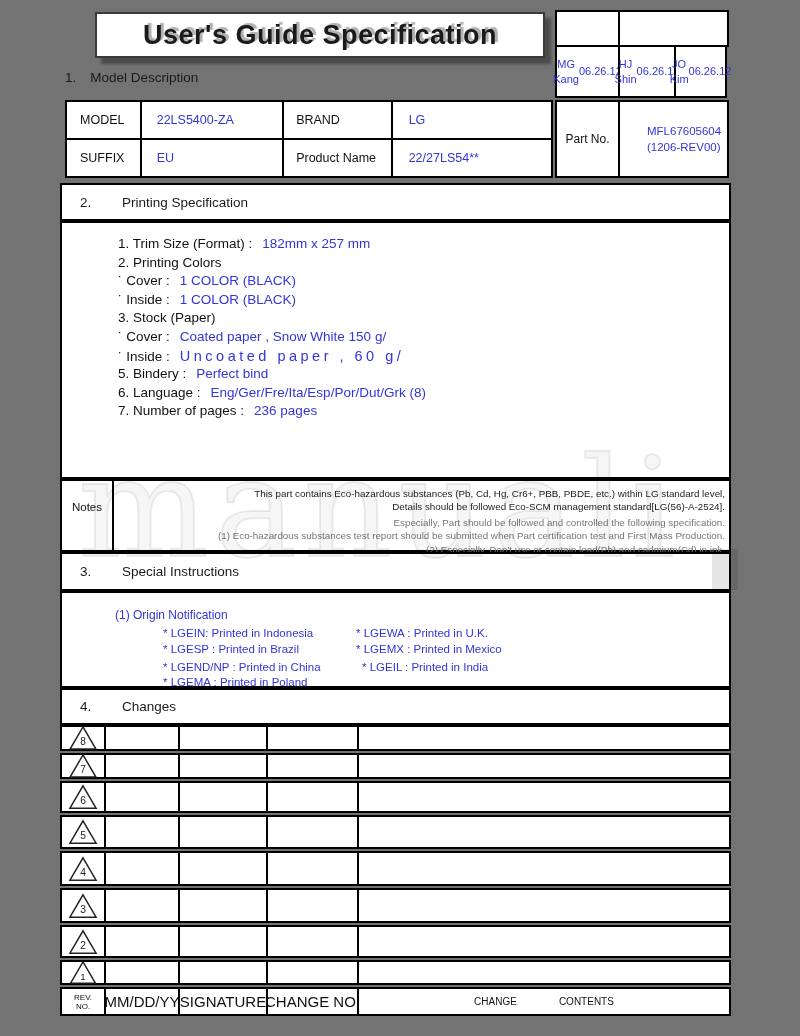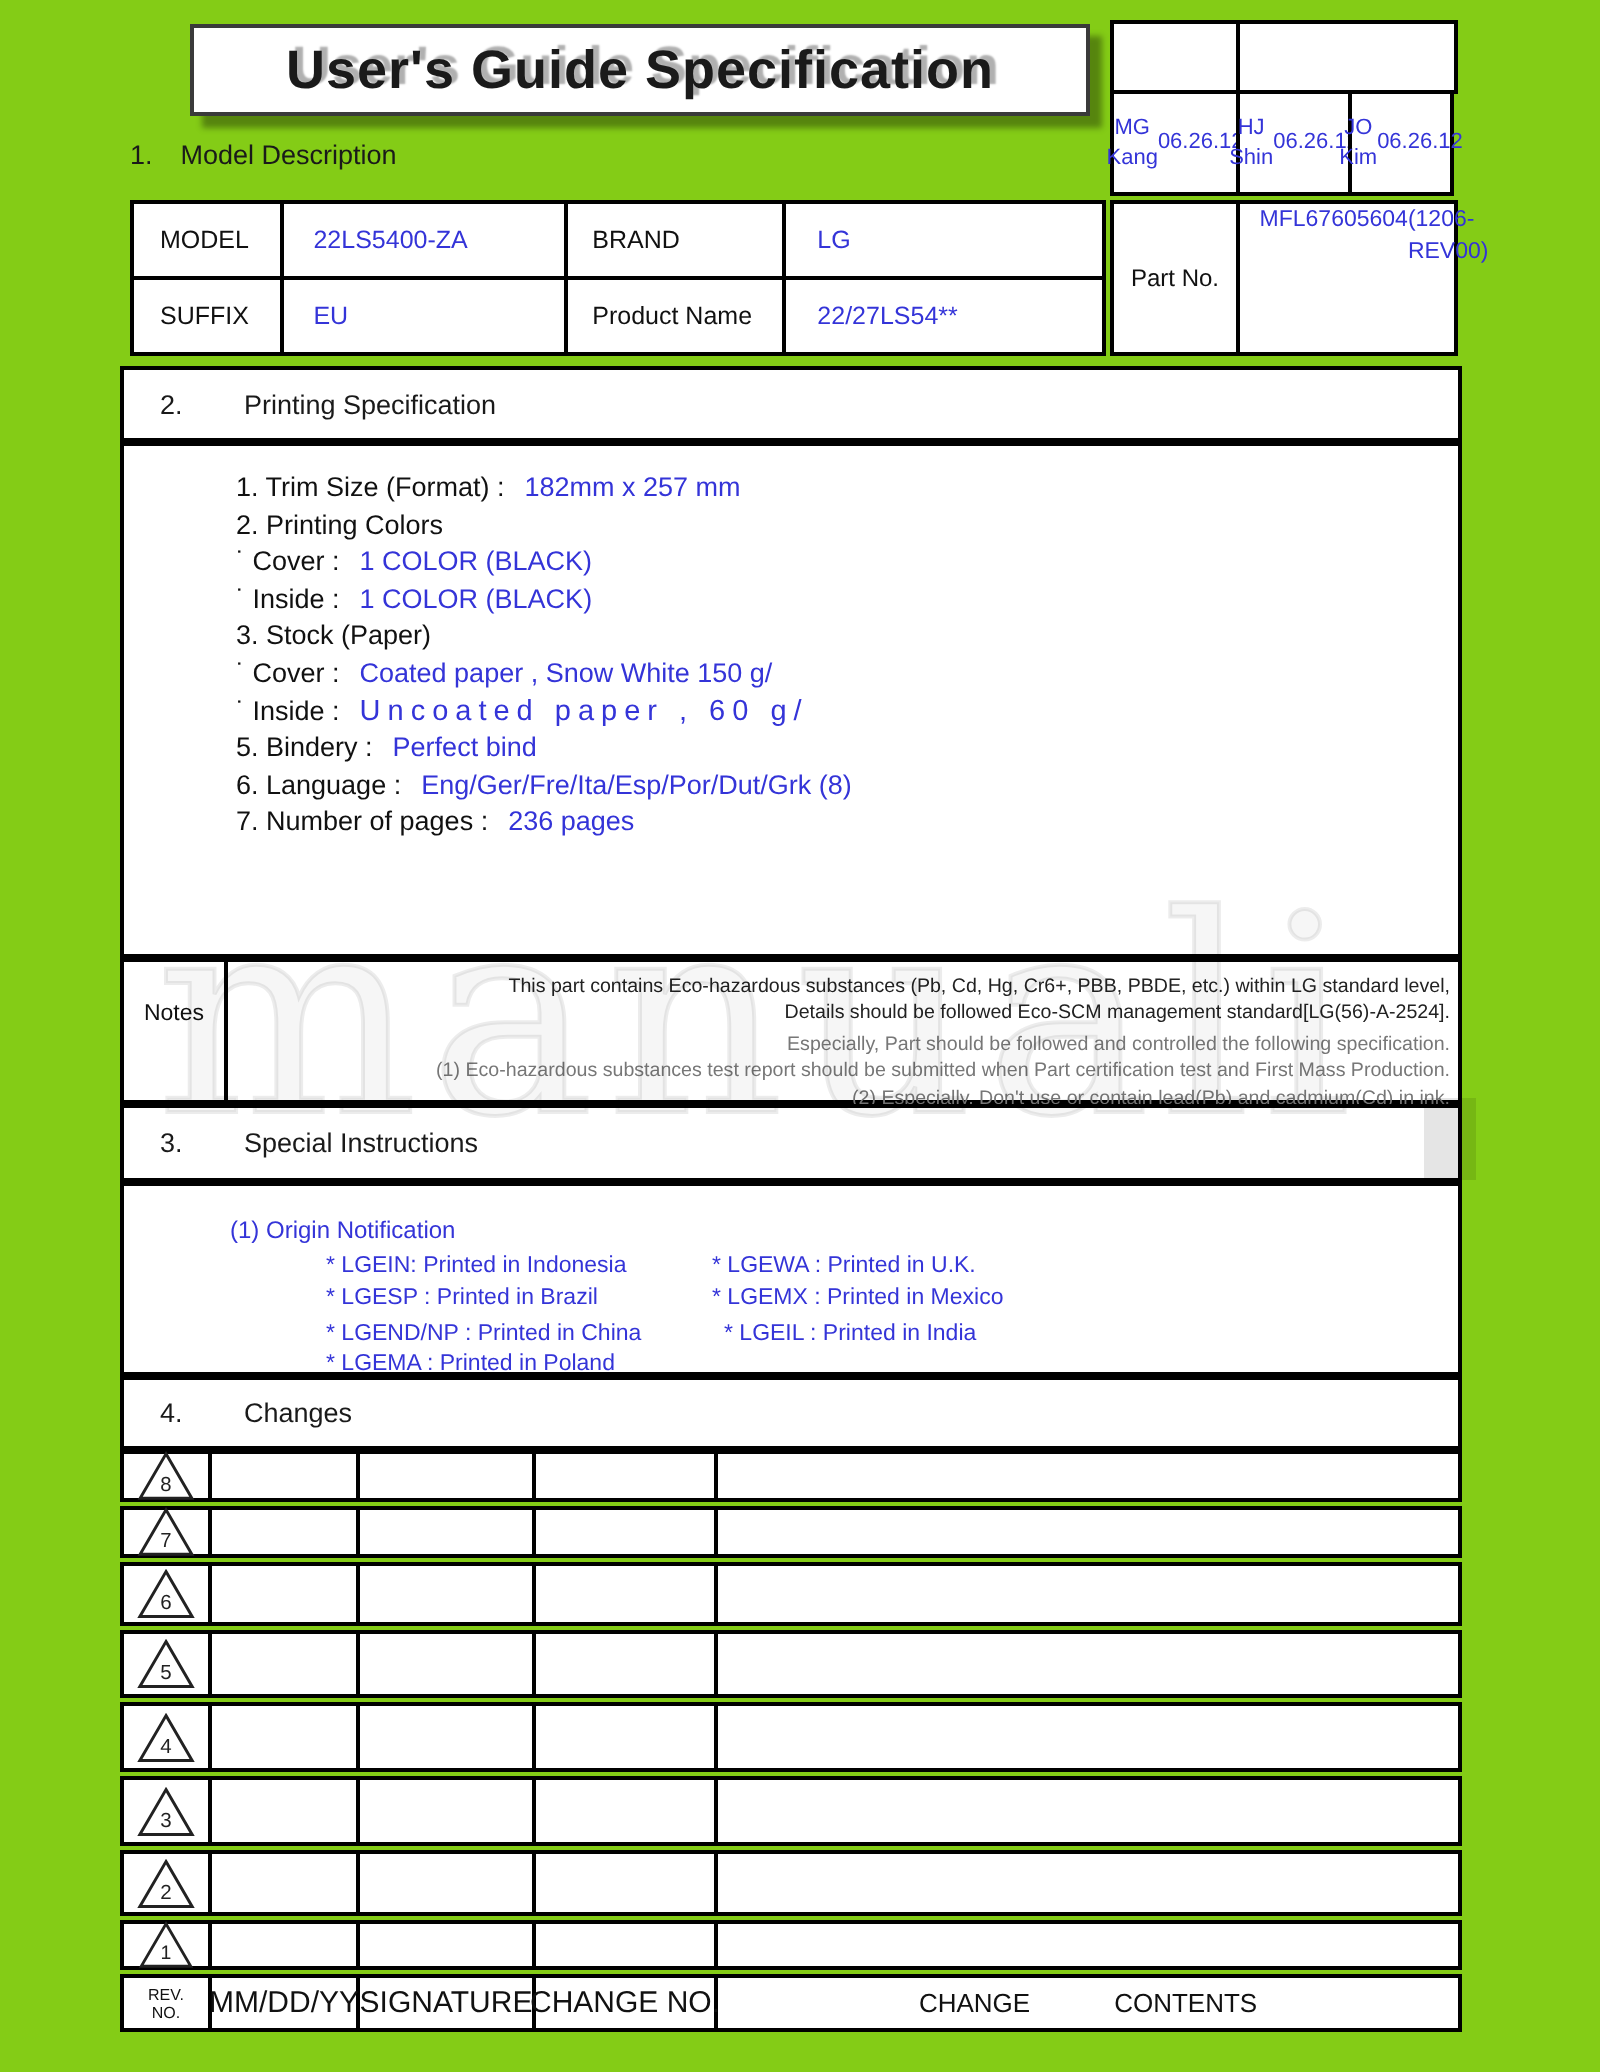--- a/index.html
+++ b/index.html
@@ -1,17 +1,17 @@
 <!DOCTYPE html>
 <html style="--accent: #3434d8;"><head>
 <meta charset="utf-8">
 <style>
   html,body { margin:0; padding:0; background:#ffffff; }
   #page {
-    position:relative; width:800px; height:1036px; background:#84cc16;
+    position:relative; width:800px; height:1036px; background:#737373;
     font-family:"Liberation Sans","DejaVu Sans",sans-serif; color:#111;
     overflow:hidden;
   }
   
   .title-box {
     position:absolute; left:95px; top:12px; width:446px; height:42px;
     border:2px solid #3a3a3a; background:#fff;
     box-shadow:6px 6px 3px rgba(0,0,0,0.35);
     display:flex; align-items:center; justify-content:center;
   }
@@ -45,21 +45,21 @@
   .mt-cell + .mt-cell { margin-left:-2px; }
   .mt-l1 { width:77px; padding-left:13px; }
   .mt-v1 { width:145px; padding-left:15px; color:var(--accent); }
   .mt-l2 { width:111px; padding-left:12px; }
   .mt-v2 { width:163px; padding-left:16px; color:var(--accent); }
   
   .part-table { position:absolute; left:555px; top:100px; display:flex; }
   .pt-cell { border:2px solid #000; box-sizing:border-box; height:78px; background:#fff; }
   .pt-label { width:65px; display:flex; align-items:center; justify-content:center; font-size:12px; }
   .pt-value {
-    width:111px; margin-left:-2px; display:flex; flex-direction:row; justify-content:center;
+    width:111px; margin-left:-2px; display:flex; flex-direction:column; justify-content:center;
     padding-left:27px; font-size:11.5px; color:var(--accent); line-height:16px;
   }
   
   .band {
     position:absolute; left:60px; width:671px; box-sizing:border-box;
     border:2px solid #000; background:#fff; display:flex; align-items:center;
     font-size:13.5px; color:#1a1a1a; padding-left:18px;
   }
   .band .no { width:42px; }
   .box { position:absolute; left:60px; width:671px; box-sizing:border-box; border:2px solid #000; background:#fff; }
@@ -84,21 +84,21 @@
   
   .changes { position:absolute; left:60px; top:725px; width:671px; display:flex; flex-direction:column; gap:2px; }
   .chg-row { display:flex; border:2px solid #000; box-sizing:border-box; background:#fff; }
   .chg-cell { border-right:2px solid #000; box-sizing:border-box; display:flex; align-items:center; justify-content:center; }
   .chg-cell:last-child { border-right:none; }
   .c1 { width:44px; } .c2 { width:74px; } .c3 { width:88px; } .c4 { width:91px; } .c5 { flex:1; }
   .tri { overflow:visible; }
   .tri text { font-size:11px; fill:#222; font-family:"Liberation Sans",sans-serif; }
   .chg-footer { font-size:10.5px; color:#111; }
   .chg-footer .c1 { flex-direction:column; font-size:8px; line-height:9px; }
-  .chg-footer .c5 { gap:42px; font-size:13px; }
+  .chg-footer .c5 { gap:42px; font-size:10px; }
   .chg-footer .c2, .chg-footer .c3, .chg-footer .c4 { font-size:15px; white-space:nowrap; }
   
   .watermark {
     position:absolute; left:78px; top:428px; z-index:9; pointer-events:none;
     font-family:"DejaVu Serif",serif; font-size:138px; letter-spacing:6px;
     color:rgba(0,0,0,0.035); -webkit-text-stroke:2px rgba(0,0,0,0.075);
     white-space:nowrap;
   }
   .wm-square { position:absolute; left:712px; top:549px; width:26px; height:41px; background:rgba(0,0,0,0.10); z-index:9; pointer-events:none; }
 </style>

